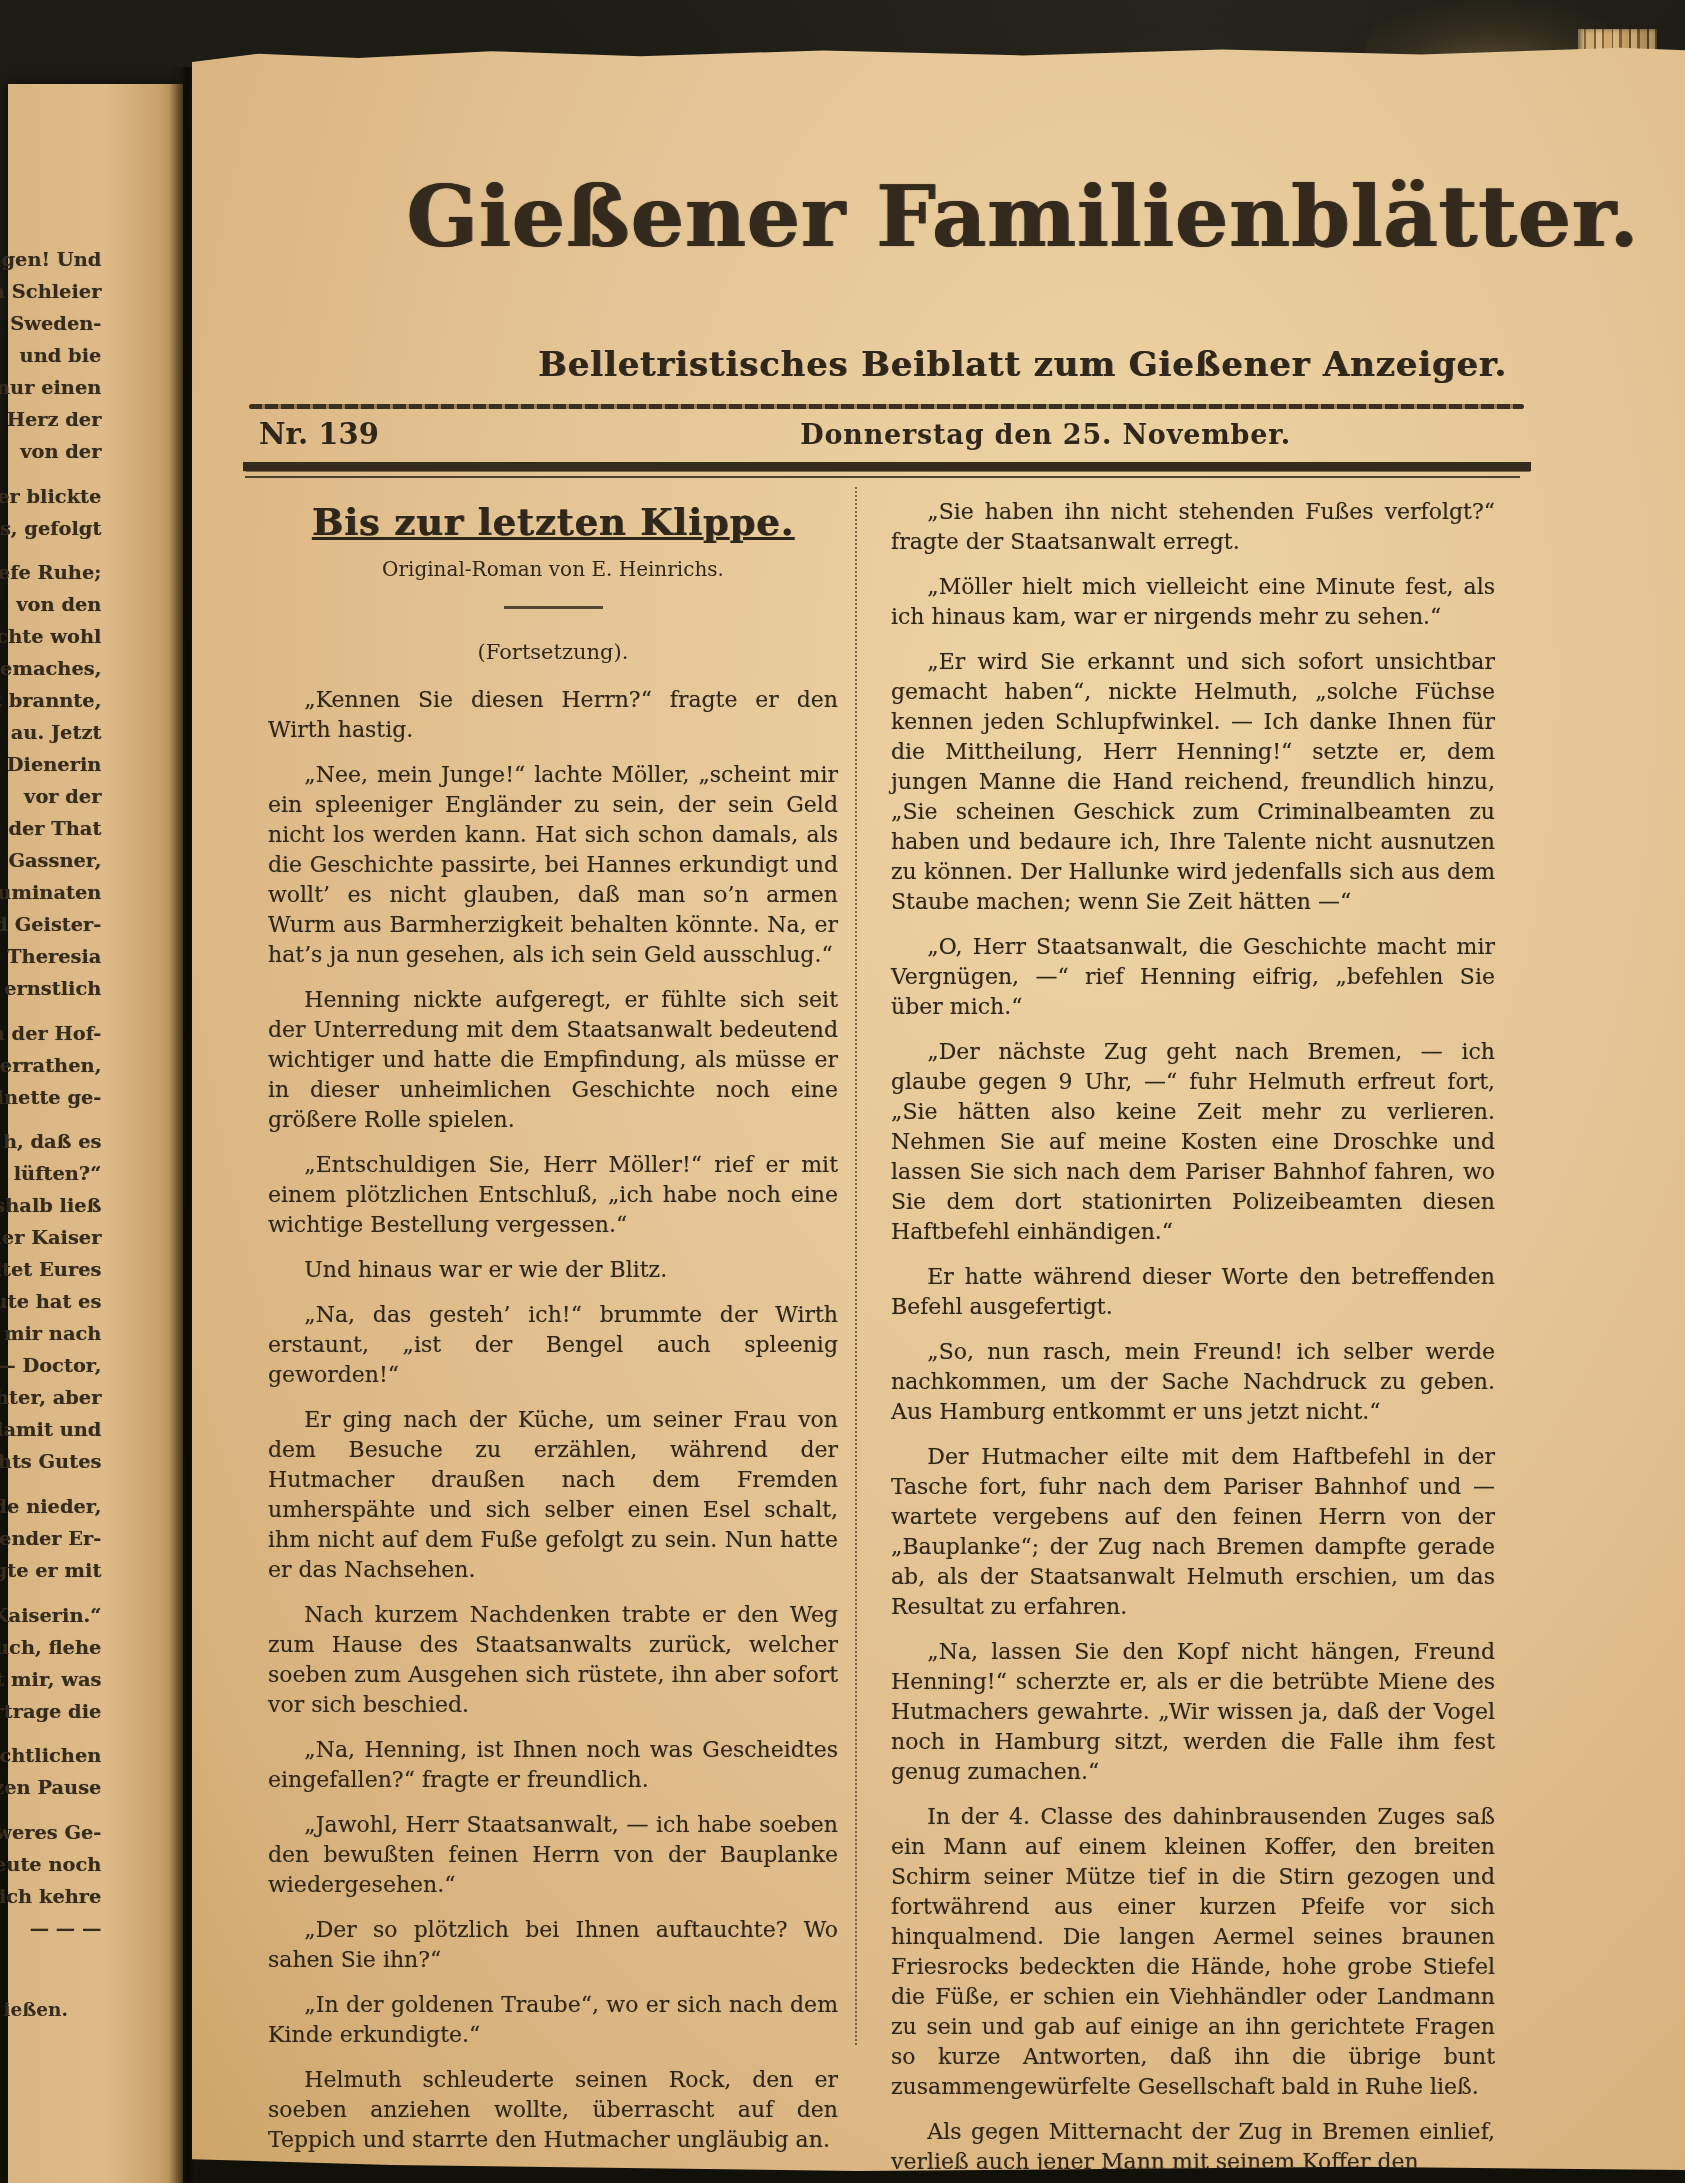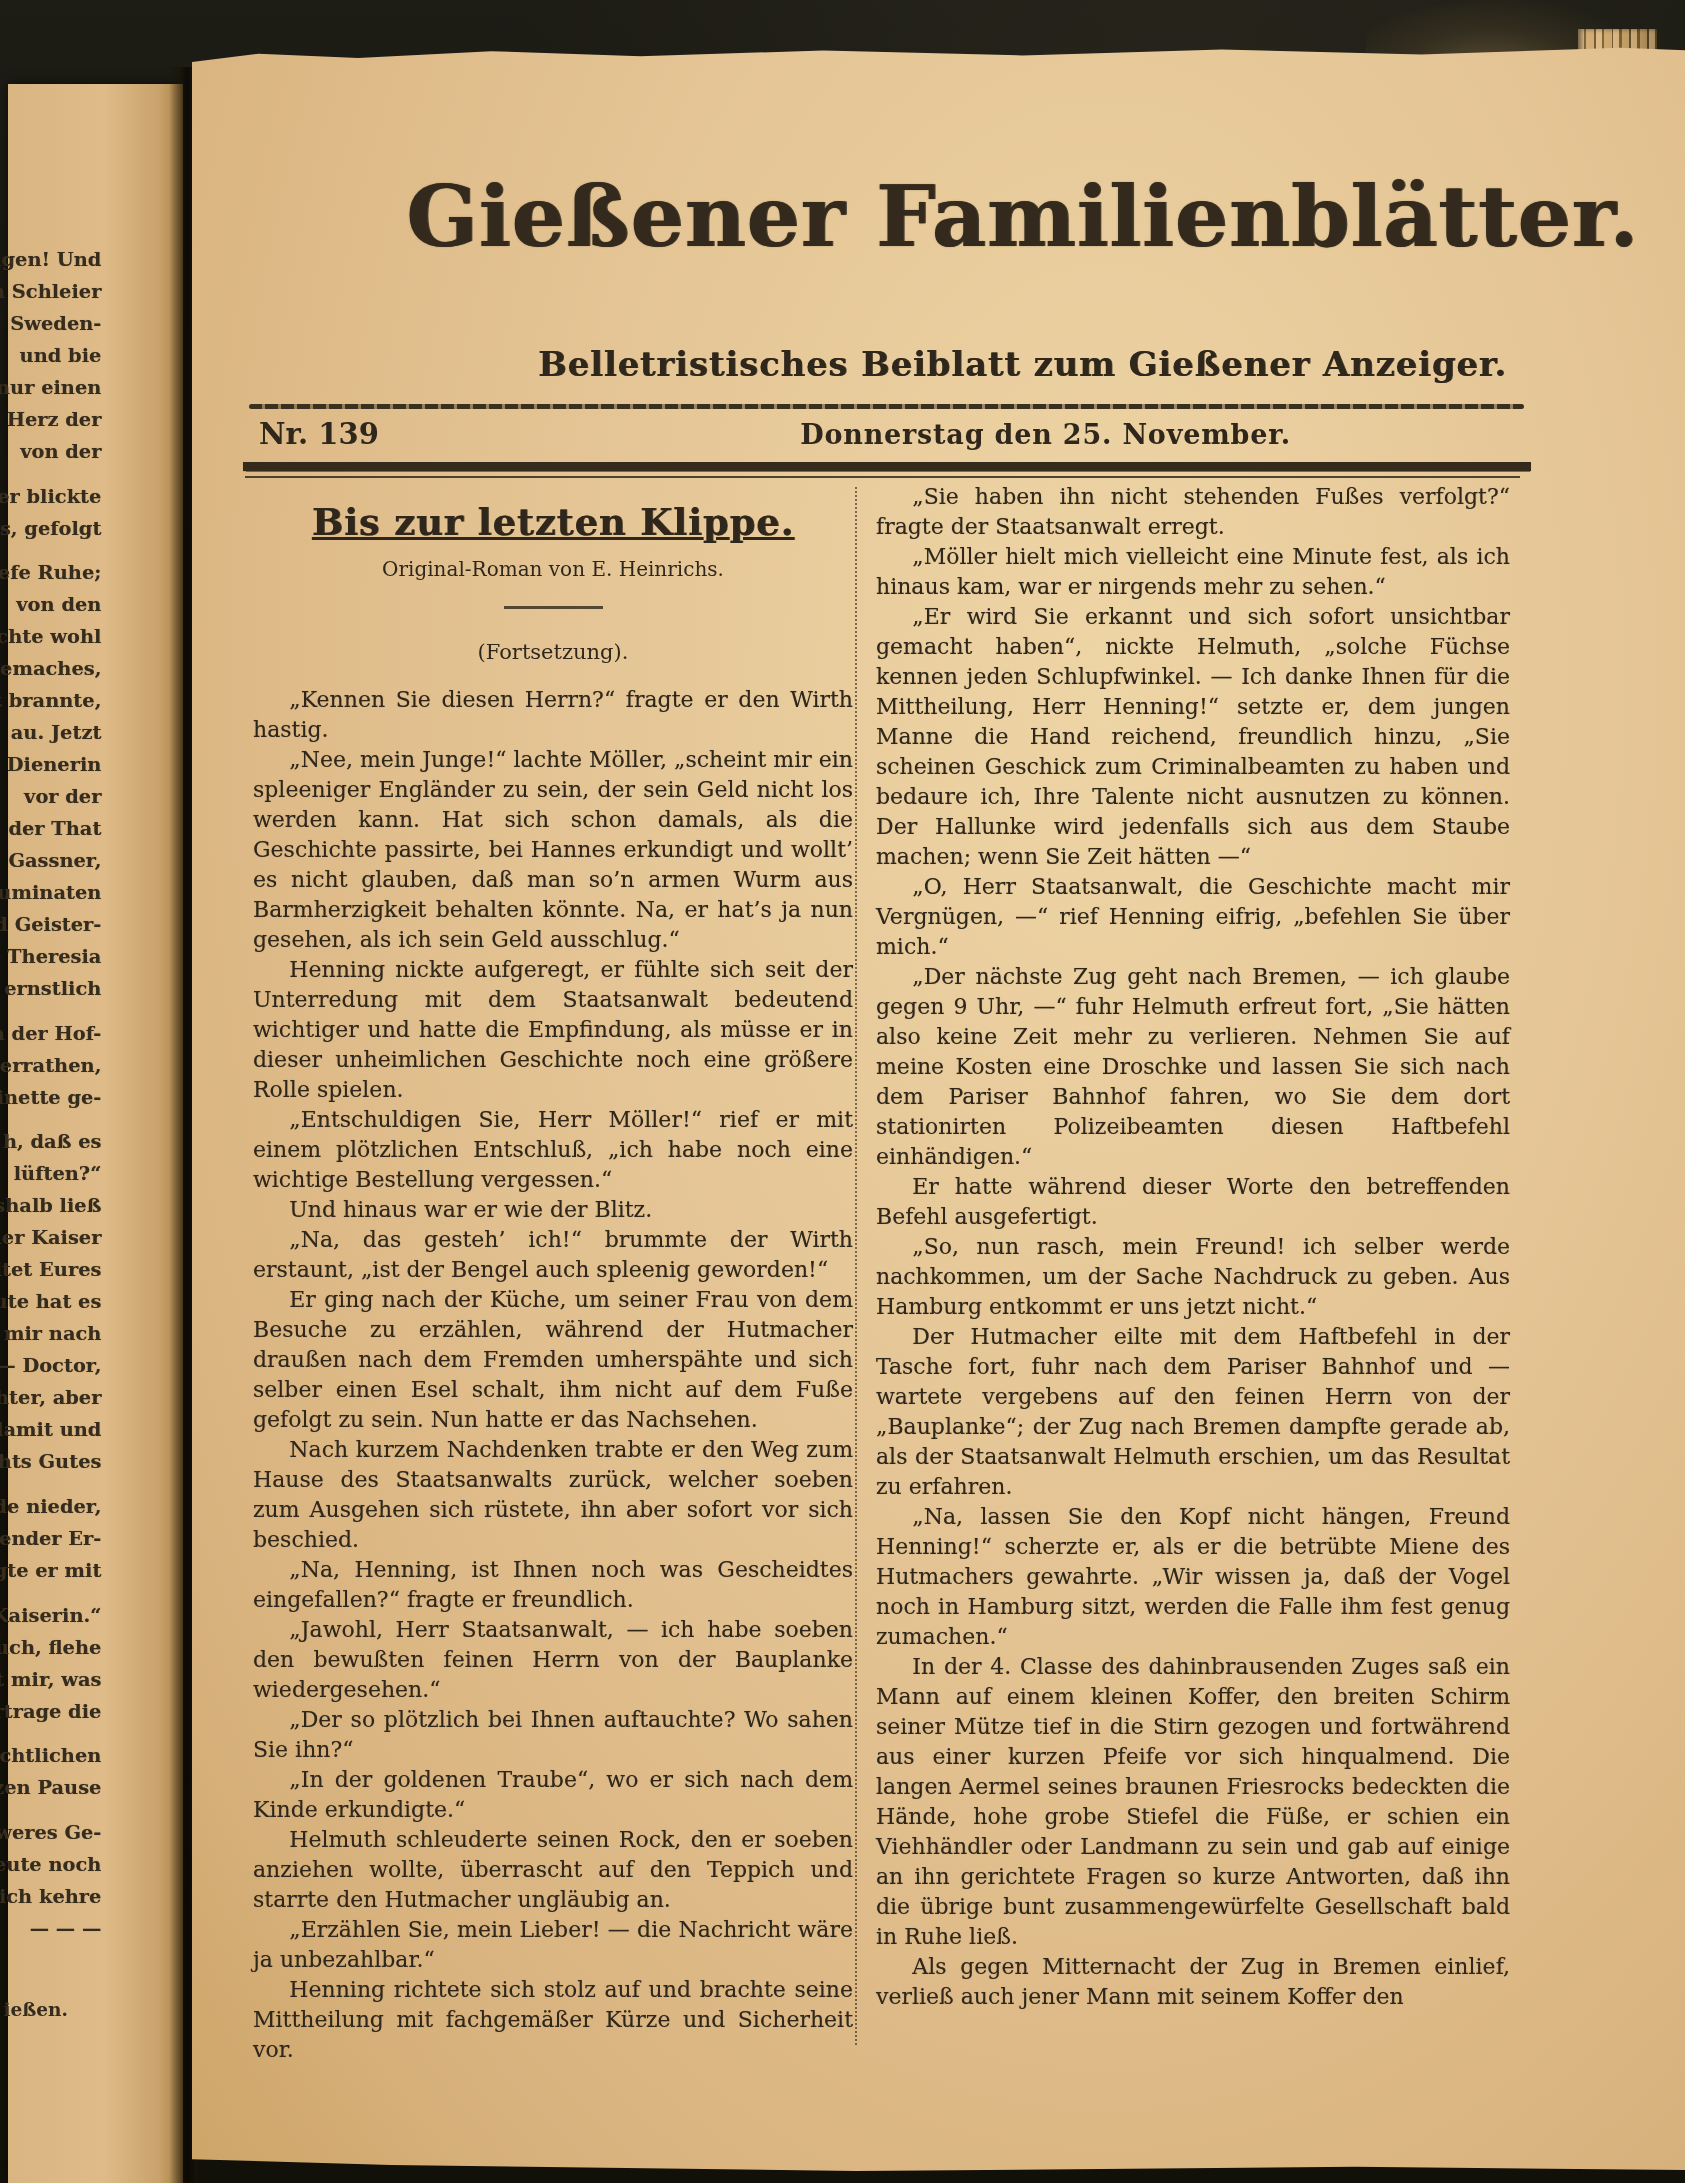--- a/index.html
+++ b/index.html
@@ -110,21 +110,21 @@
   }
   .article-title{
     margin:0 0 11.8px 0;text-align:center;
     font-size:37px;line-height:1.1;font-weight:bold;letter-spacing:0.8px;
     text-shadow:0.8px 0 0 rgba(47,39,27,.8);
     text-decoration:underline;
   }
   .byline{text-align:center;font-size:20px;margin-bottom:22px;text-indent:0;}
   .title-rule{width:99px;height:2.5px;background:rgba(47,39,27,.8);margin:0 auto 20px auto;}
   .fortsetzung{text-align:center;font-size:21px;margin-bottom:18.5px;text-indent:0;margin-top:28px;}
-  .para{margin:0;text-indent:1.65em;text-shadow:0 0 0.8px rgba(47,39,27,.4);}
+  .para{margin:15px;text-indent:1.65em;text-shadow:0 0 0.8px rgba(47,39,27,.4);}
 </style>
 </head>
 <body>
 
 <div class="screen">
 
   <div class="left-page">
     <div class="left-strip-text">
         <div class="frag-line">igen! Und</div>
         <div class="frag-line">n Schleier</div>

